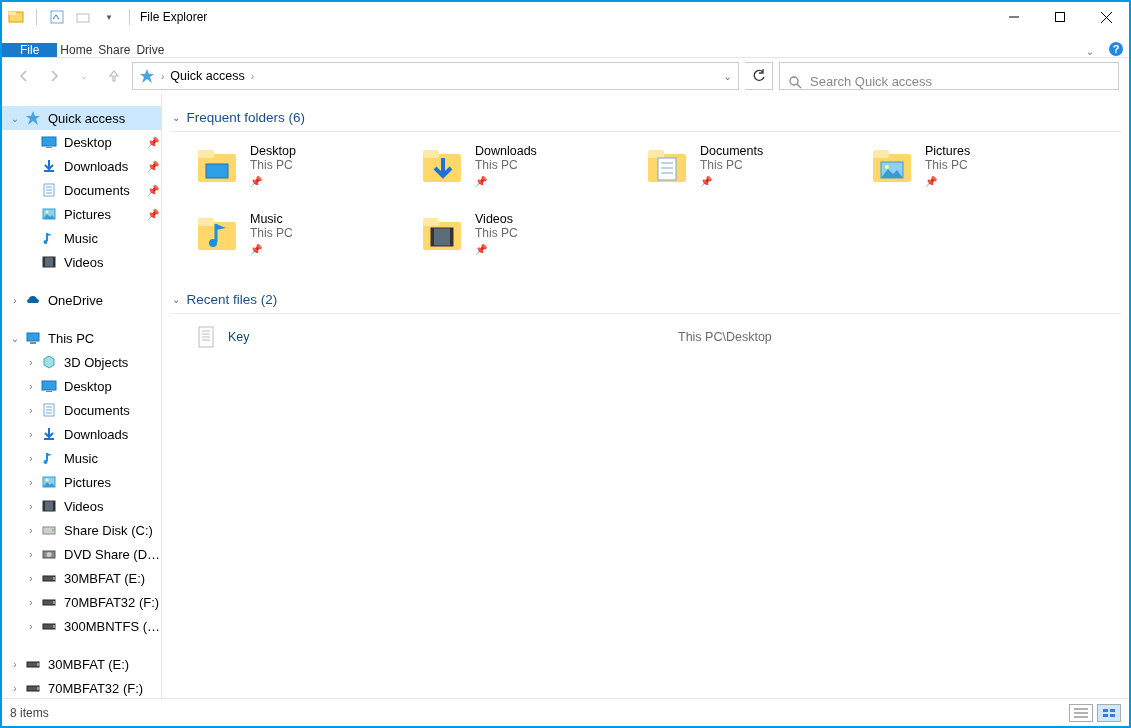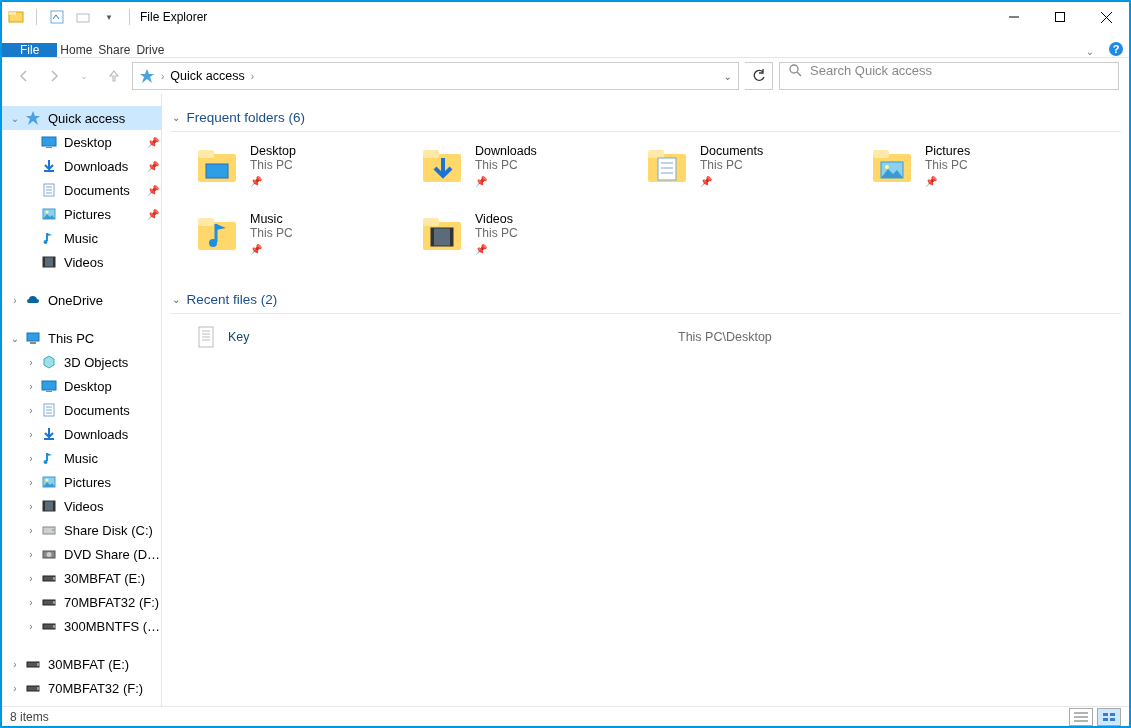--- a/index.html
+++ b/index.html
@@ -16,21 +16,21 @@
 .ribbon .tab { padding: 0 3px; display: flex; align-items: center; font-size: 12px; color: #333; }
 .ribbon .spacer { flex: 1; }
 .ribbon .help { width: 26px; display: flex; align-items: center; justify-content: center; }
 .addrbar { height: 36px; display: flex; align-items: center; gap: 6px; padding: 4px 10px; }
 .addrbar .navbtn { width: 24px; height: 24px; display: flex; align-items: center; justify-content: center; color: #999; }
 .addrbar .pathbox { flex: 1; height: 28px; border: 1px solid #ccc; display: flex; align-items: center; padding: 0 6px; gap: 6px; }
 .addrbar .pathbox .crumb { font-size: 12.5px; color: #000; display: flex; align-items: center; gap: 6px; }
 .addrbar .pathbox .spacer { flex: 1; }
 .addrbar .pathbox .dd { color: #666; }
 .addrbar .refresh { width: 28px; height: 28px; border: 1px solid #ccc; border-left: none; display: flex; align-items: center; justify-content: center; color: #333; }
-.addrbar .searchbox { width: 340px; height: 28px; border: 1px solid #ccc; display: flex; align-items: flex-start; padding: 0 8px; gap: 8px; color: #888; }
+.addrbar .searchbox { width: 340px; height: 28px; border: 1px solid #ccc; display: flex; align-items: flex-end; padding: 0 8px; gap: 8px; color: #888; }
 .addrbar .searchbox input { border: none; outline: none; flex: 1; font-size: 13px; color: #333; }
 .addrbar .searchbox input::placeholder { color: #888; }
 .body { flex: 1; display: flex; min-height: 0; }
 .nav { width: 160px; border-right: 1px solid #e5e5e5; padding: 12px 0; overflow-y: auto; font-size: 13px; position: relative; }
 .nav-item { display: flex; align-items: center; height: 24px; padding-left: 6px; gap: 2px; white-space: nowrap; }
 .nav-item.selected { background: #cce8ff; }
 .nav-item .expander { width: 14px; text-align: center; color: #777; font-size: 10px; }
 .nav-item .ico { width: 18px; height: 18px; display: flex; align-items: center; justify-content: center; margin-right: 4px; }
 .nav-item .lbl { flex: 1; color: #000; overflow: hidden; text-overflow: ellipsis; }
 .nav-item .pin { width: 14px; color: #7a7a7a; font-size: 10px; }
@@ -43,21 +43,21 @@
 .folder-tile .ficon { width: 44px; height: 44px; position: relative; }
 .folder-tile .ftext { display: flex; flex-direction: column; }
 .folder-tile .fname { font-size: 12.5px; color: #000; }
 .folder-tile .fsub { font-size: 12px; color: #6b6b6b; }
 .folder-tile .fpin { font-size: 10px; color: #999; margin-top: 4px; }
 .recent { margin-left: 26px; }
 .recent-row { display: flex; align-items: center; height: 26px; font-size: 12.5px; }
 .recent-row .ricon { width: 22px; height: 22px; margin-right: 10px; display: flex; align-items: center; justify-content: center; }
 .recent-row .rname { width: 450px; color: #0c4a6e; }
 .recent-row .rpath { color: #6b6b6b; }
-.statusbar { height: 20px; border-top: 1px solid #e5e5e5; display: flex; align-items: center; padding: 0 8px; font-size: 12px; color: #444; }
+.statusbar { height: 28px; border-top: 1px solid #e5e5e5; display: flex; align-items: center; padding: 0 8px; font-size: 12px; color: #444; }
 .statusbar .spacer { flex: 1; }
 .statusbar .viewbtn { width: 24px; height: 18px; border: 1px solid #aaa; margin-left: 4px; display: flex; align-items: center; justify-content: center; font-size: 10px; }
 svg { display: block; }
 </style>
 </head>
 <body>
 
 <div class="titlebar">
   <div class="qat">
     <span class="qat-icon">

